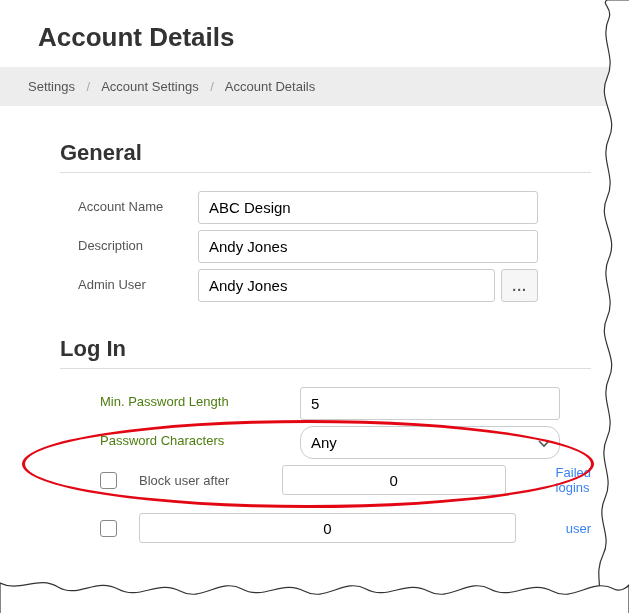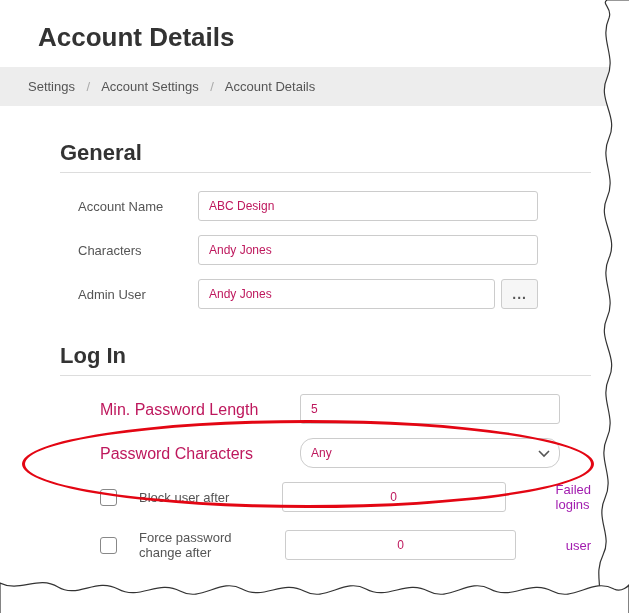--- a/index.html
+++ b/index.html
@@ -44,42 +44,42 @@
       margin-bottom: 6px;
     }
     .section-divider {
       border: none;
       border-top: 1px solid #ddd;
       margin-bottom: 18px;
     }
     .form-row {
       display: flex;
       align-items: flex-start;
-      margin-bottom: 14px;
+      margin-bottom: 6px;
       padding-left: 18px;
     }
     .form-label {
       width: 120px;
       font-size: 13px;
       color: #555;
       padding-top: 7px;
       line-height: 1.35;
     }
     .form-control-wrap {
       flex: 1;
       display: flex;
       gap: 6px;
       max-width: 340px;
     }
     input[type="text"], select {
       border: 1px solid #ccc;
       border-radius: 3px;
       padding: 7px 10px;
-      font-size: 12px;
-      color: #be185d;
+      font-size: 15px;
+      color: #000000;
       background: #fff;
       width: 100%;
     }
     select {
       appearance: none;
       background-image: none;
       position: relative;
       border-radius: 13px;
     }
     .select-wrap {
@@ -106,22 +106,22 @@
       font-weight: bold;
       color: #555;
       font-size: 14px;
       letter-spacing: 1px;
     }
     .login-section .form-row {
       padding-left: 40px;
     }
     .login-label {
       width: 200px;
-      font-size: 16px;
-      color: #be185d;
+      font-size: 13px;
+      color: #4d7c0f;
       padding-top: 7px;
     }
     .login-control {
       flex: 1;
       max-width: 260px;
     }
     .checkbox-row {
       display: flex;
       align-items: center;
       padding-left: 40px;
@@ -147,21 +147,21 @@
       height: 30px;
       background: #e6e6e6;
       border: none;
       border-radius: 2px;
       text-align: center;
       font-size: 13px;
       color: #888;
     }
     .suffix-text {
       font-size: 13px;
-      color: #a21caf;
+      color: #3b82f6;
       margin-left: 28px;
     }
     .annotation-ellipse {
       position: absolute;
       border: 3px solid #e30613;
       border-radius: 50%;
       pointer-events: none;
       left: 22px;
       top: 420px;
       width: 572px;
@@ -197,21 +197,21 @@
     <hr class="section-divider">
 
     <div class="form-row">
       <div class="form-label">Account Name</div>
       <div class="form-control-wrap">
         <input type="text" value="ABC Design" style="">
       </div>
     </div>
 
     <div class="form-row">
-      <div class="form-label">Characters</div>
+      <div class="form-label">Description</div>
       <div class="form-control-wrap">
         <input type="text" value="Andy Jones" style="">
       </div>
     </div>
 
     <div class="form-row">
       <div class="form-label">Admin User</div>
       <div class="form-control-wrap">
         <input type="text" value="Andy Jones" style="">
         <div class="picker-btn">
@@ -250,21 +250,20 @@
 
       <div class="checkbox-row">
         <div class="cb"></div>
         <div class="cb-label">Block user after</div>
         <input class="num-box" type="text" value="0" style="">
         <span class="suffix-text">Failed logins</span>
       </div>
 
       <div class="checkbox-row">
         <div class="cb"></div>
-        <div class="cb-label">Force password change after</div>
         <input class="num-box" type="text" value="0" style="">
         <span class="suffix-text">user</span>
       </div>
 
     </div>
 
   </div>
 
 </div>
 

